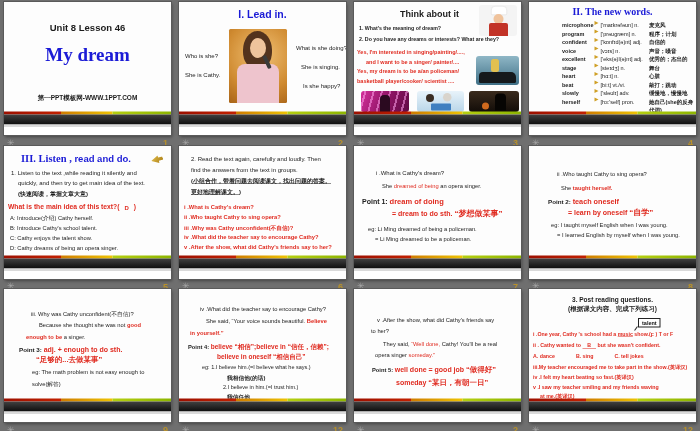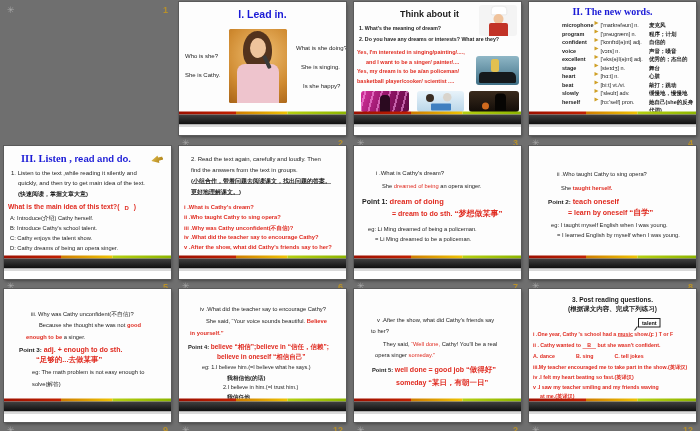--- a/index.html
+++ b/index.html
@@ -65,20 +65,34 @@
            font-size:11px;padding:0 6px;line-height:15px;}
   .callout:after{content:"";position:absolute;left:-7px;bottom:-9px;width:2px;height:10px;background:#222;transform:rotate(35deg);}
   .blank{border-bottom:1.5px solid #e02b20;padding:0 10px;}
 </style>
 </head>
 <body>
 
 <div class="board">
 
   <div class="cell">
+    <div class="slide">
+      <div class="z">
+        <div class="ln ctr b" style="top:40px;font-size:19px;">Unit 8 Lesson 46</div>
+        <div class="ln ctr b blue ser" style="top:82px;font-size:38px;">My dream</div>
+        <div class="ln ctr b" style="top:182px;font-size:13px;">第一PPT模板网-WWW.1PPT.COM</div>
+        <div class="stripe">
+            <span class="r"></span>
+            <span class="o"></span>
+            <span class="g"></span>
+          </div>
+        <div class="band"></div>
+          <div class="edge"></div>
+      </div>
+    </div>
     <div class="meta">
       <span class="star">✳</span>
       <span class="pagenum">1</span>
     </div>
   </div>
 
   <div class="cell">
     <div class="slide">
       <div class="z">
         <div class="ln ctr b blue" style="top:12px;font-size:21px;">I. Lead in.</div>

